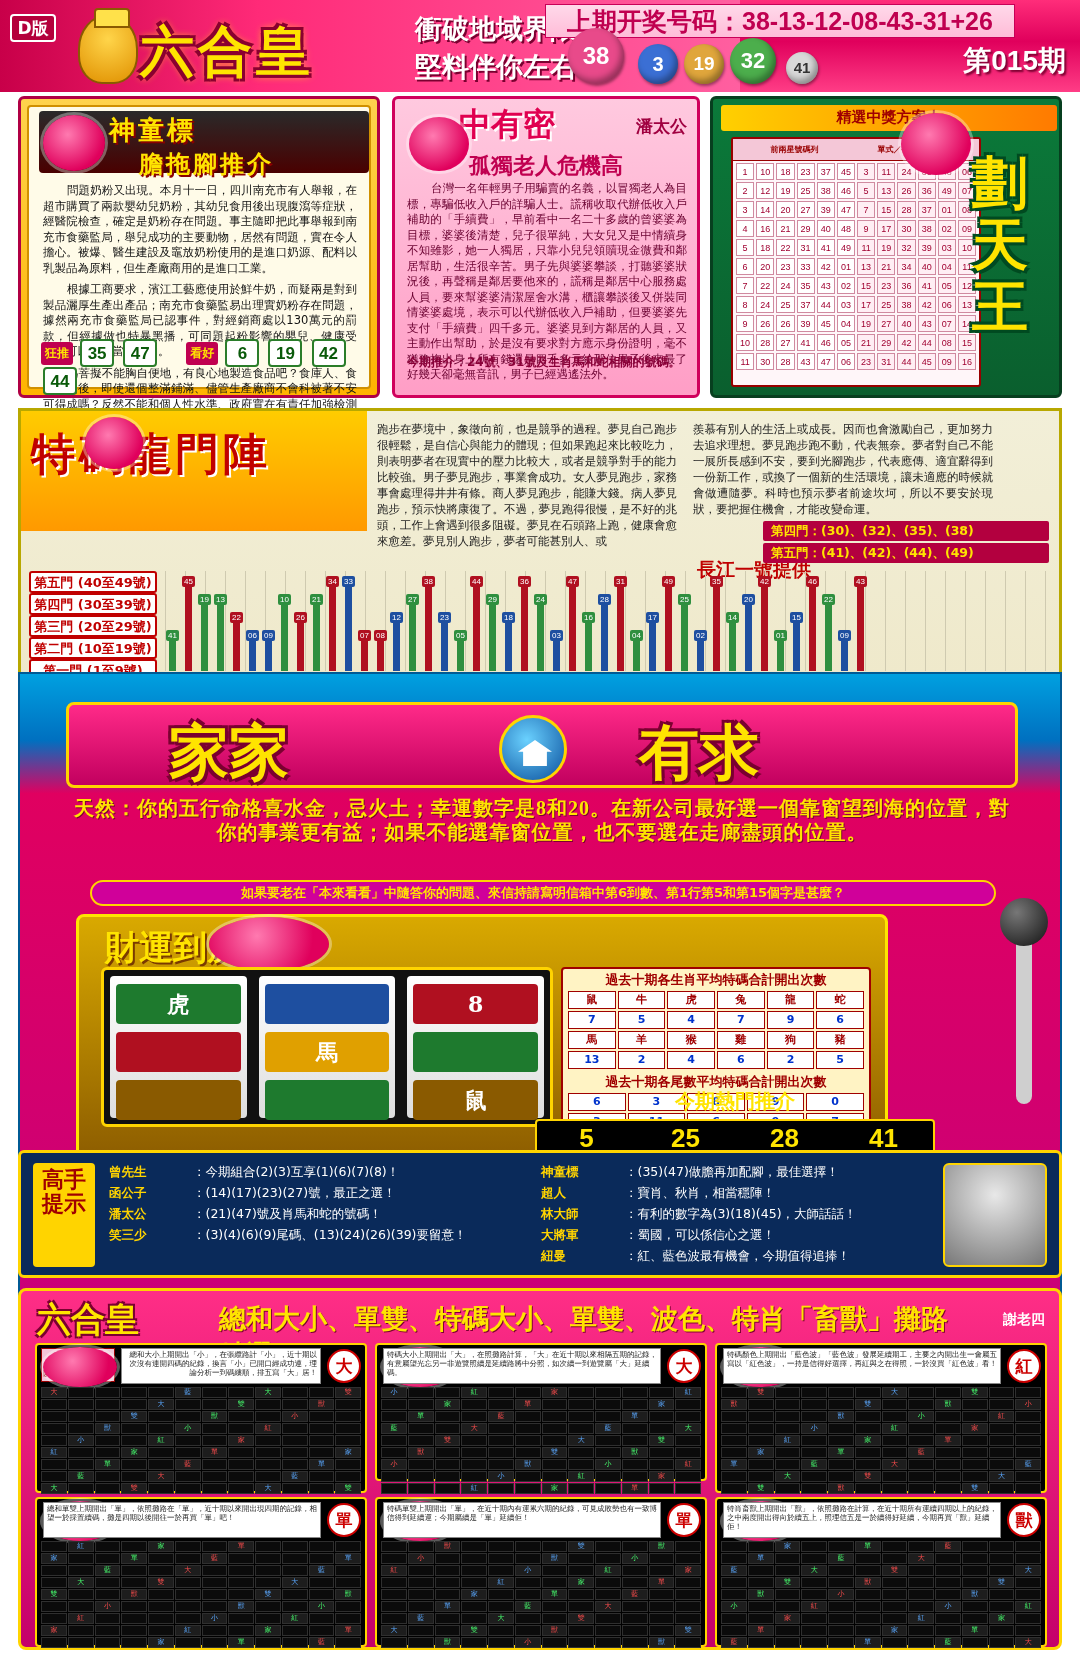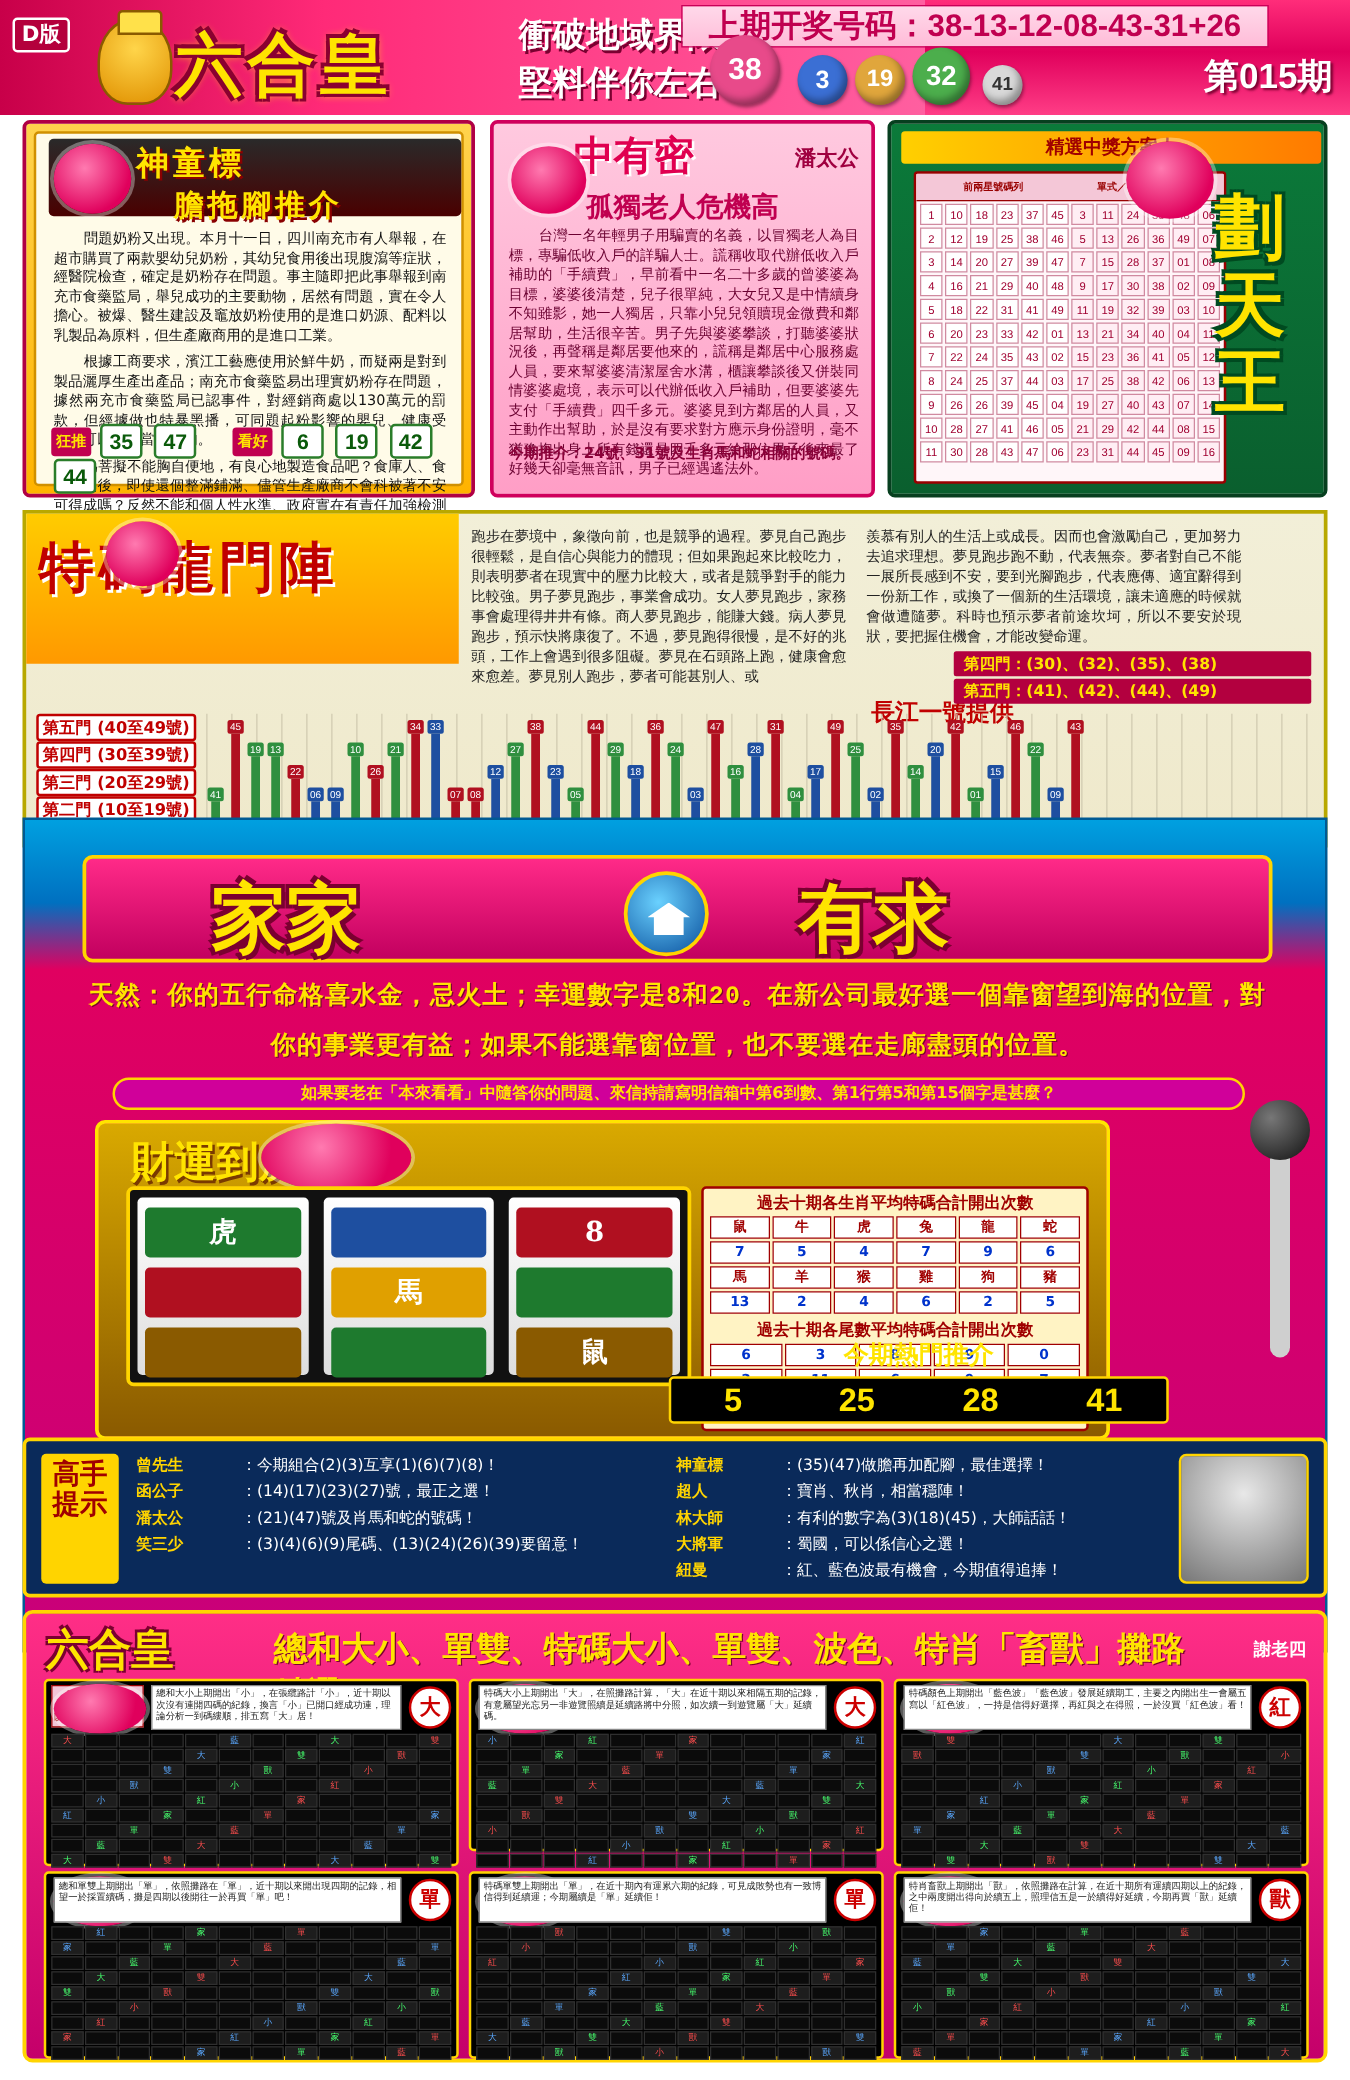--- a/index.html
+++ b/index.html
@@ -222,21 +222,21 @@
   .vbar{ position:absolute; bottom:0; width:7px; }
   .vtag{
     position:absolute; width:13px; height:11px; font-size:8px; color:#fff;
     text-align:center; line-height:11px; border-radius:2px;
     font-family:"Liberation Sans", sans-serif;
   }
   .gline{ position:absolute; top:0; bottom:0; width:1px; background:#cfcab0; }
 
   
   .sec3{
-    position:absolute; left:18px; top:654px; width:1044px; height:668px;
+    position:absolute; left:18px; top:672px; width:1044px; height:668px;
     background:linear-gradient(180deg,#00a0e0 0%, #0070c0 10%, #e00060 18%, #c8007a 100%);
     border:2px solid #005a94;
   }
   .jjyq{
     position:absolute; left:46px; top:28px; width:952px; height:86px;
     background:linear-gradient(180deg,#ff2a88,#c2005f);
     border:3px solid #ffd400; border-radius:8px;
   }
   .jjyq .big{
     position:absolute; top:8px; font-family:"DejaVu Serif",serif; font-weight:bold;
@@ -247,22 +247,22 @@
     position:absolute; left:430px; top:10px; width:68px; height:68px; border-radius:50%;
     background:radial-gradient(circle at 40% 35%,#6ad1ff,#0a4f9c);
     border:3px solid #ffd400;
   }
   .home-ico:after{
     content:""; position:absolute; left:16px; top:22px; width:34px; height:26px;
     background:#fff; clip-path:polygon(50% 0,100% 45%,85% 45%,85% 100%,15% 100%,15% 45%,0 45%);
   }
   .poem{
     position:absolute; left:46px; top:122px; width:952px; height:80px;
-    color:#ffe400; font-family:Liberation Mono, monospace; font-weight:bold; font-size:20px;
-    line-height:40px; text-align:center; letter-spacing:1px;
+    color:#ffe400; font-family:Liberation Serif, serif; font-weight:bold; font-size:20px;
+    line-height:24px; text-align:center; letter-spacing:1px;
     text-shadow:1px 1px 0 #7a0030;
   }
   .poem-bar{
     position:absolute; left:70px; top:206px; width:906px; height:26px;
     background:#d0009a; border:2px solid #ffd400; border-radius:13px;
     color:#ffe400; font-size:13px; font-weight:bold; text-align:center; line-height:22px;
   }
   .slot{
     position:absolute; left:56px; top:240px; width:812px; height:256px;
     background:linear-gradient(180deg,#d9a900,#8a5a00);
@@ -886,21 +886,21 @@
     <div class="s5logo">六合皇</div>
     <div class="s5head">總和大小、單雙、特碼大小、單雙、波色、特肖「畜獸」攤路精選</div>
     <div class="s5author">謝老四</div>
     <div id="mtWrap">
         <div class="minitable" style="left: 14px; top: 52px; width: 332px; height: 150px;">
           <div class="mt-title">
             <div>總和大小</div>
             <div style="font-size: 7px;">以上制到總和大小計算</div>
           </div>
           <div class="burst" style="left: 6px; top: 2px; width: 74px; height: 40px;"></div>
-          <div class="mt-desc" style="left: 84px;">總和大小上期開出「小」，在張纜路計「小」，近十期以次沒有連開四碼的紀錄，換言「小」已開口經成功連，理論分析一到碼縷順，排五寫「大」居！</div>
+          <div class="mt-desc" style="left: 84px; text-align: right;">總和大小上期開出「小」，在張纜路計「小」，近十期以次沒有連開四碼的紀錄，換言「小」已開口經成功連，理論分析一到碼縷順，排五寫「大」居！</div>
           <div class="mt-badge">大</div>
           <div class="mt-grid" style="grid-template-columns: repeat(12, 1fr); grid-template-rows: repeat(9, 1fr);">
             <div class="cellx red on">大</div>
             <div class="cellx"></div>
             <div class="cellx"></div>
             <div class="cellx"></div>
             <div class="cellx"></div>
             <div class="cellx blue on">藍</div>
             <div class="cellx"></div>
             <div class="cellx"></div>

